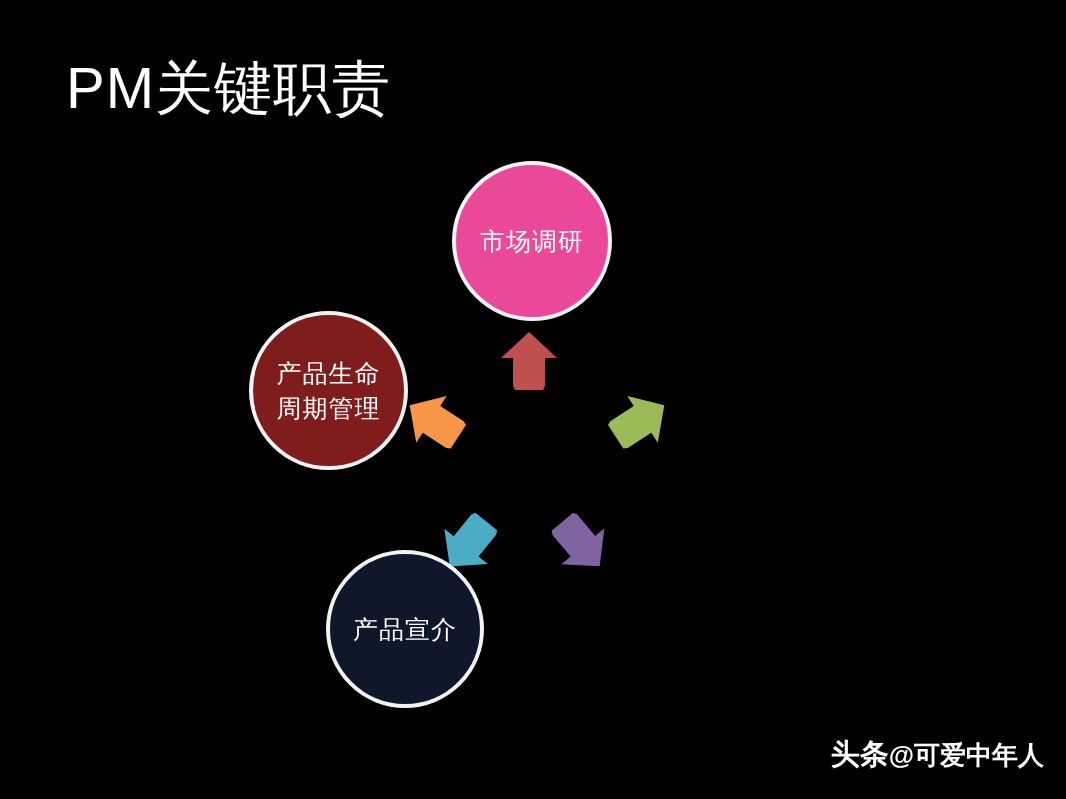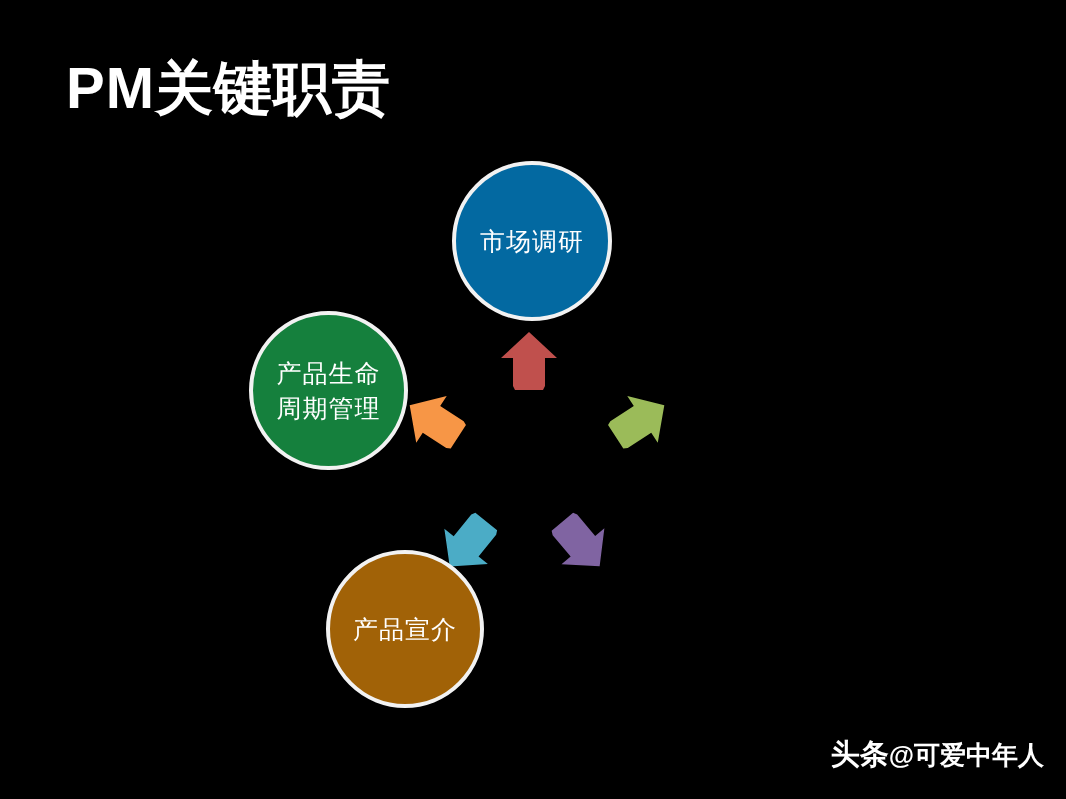--- a/index.html
+++ b/index.html
@@ -22,21 +22,21 @@
     height: 799px;
     background: #000000;
   }
 
   
   #page-title {
     position: absolute;
     left: 66px;
     top: 56px;
     font-size: 58px;
-    font-weight: bold;
+    font-weight: normal;
     color: #ffffff;
     letter-spacing: 1px;
     line-height: 1.1;
     white-space: nowrap;
   }
 
   
   #diagram {
     position: absolute;
     left: 0;
@@ -79,21 +79,21 @@
     letter-spacing: 2px;
     font-weight: normal;
   }
 
   
   #node-market-research {
     left: 452px;
     top: 161px;
     width: 160px;
     height: 160px;
-    background: #0369a1;
+    background: #ec4899;
     border: 4px solid #f2f2f2;
   }
 
   
   #node-product-definition {
     left: 655px;
     top: 311px;
     width: 159px;
     height: 159px;
     background: #9bbb59;
@@ -109,31 +109,31 @@
     background: #8064a2;
     border: 4px solid #f2f2f2;
   }
 
   
   #node-product-promotion {
     left: 326px;
     top: 550px;
     width: 158px;
     height: 158px;
-    background: #a16207;
+    background: #0f172a;
     border: 4px solid #f2f2f2;
   }
 
   
   #node-lifecycle {
     left: 249px;
     top: 311px;
     width: 159px;
     height: 159px;
-    background: #15803d;
+    background: #7f1d1d;
     border: 4px solid #f2f2f2;
   }
 
   
   .arrow {
     position: absolute;
     width: 60px;
     height: 62px;
   }
   .arrow svg { display: block; width: 100%; height: 100%; }

